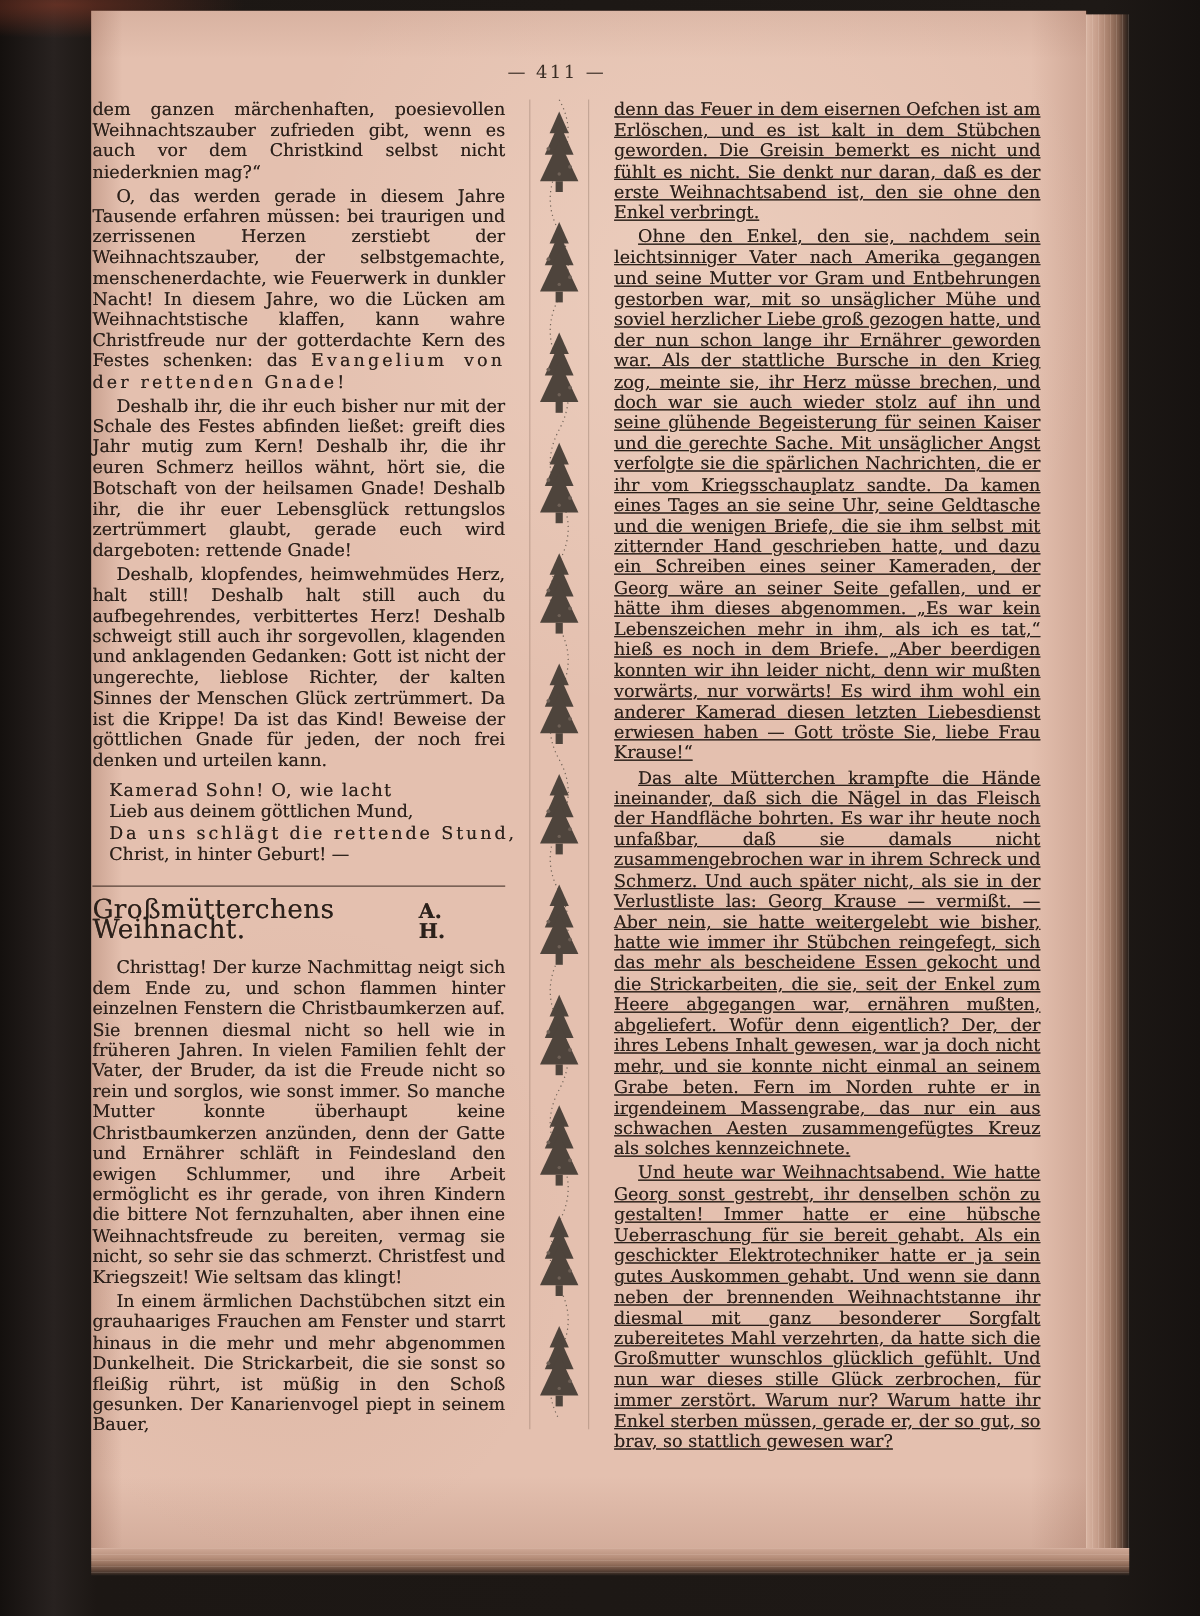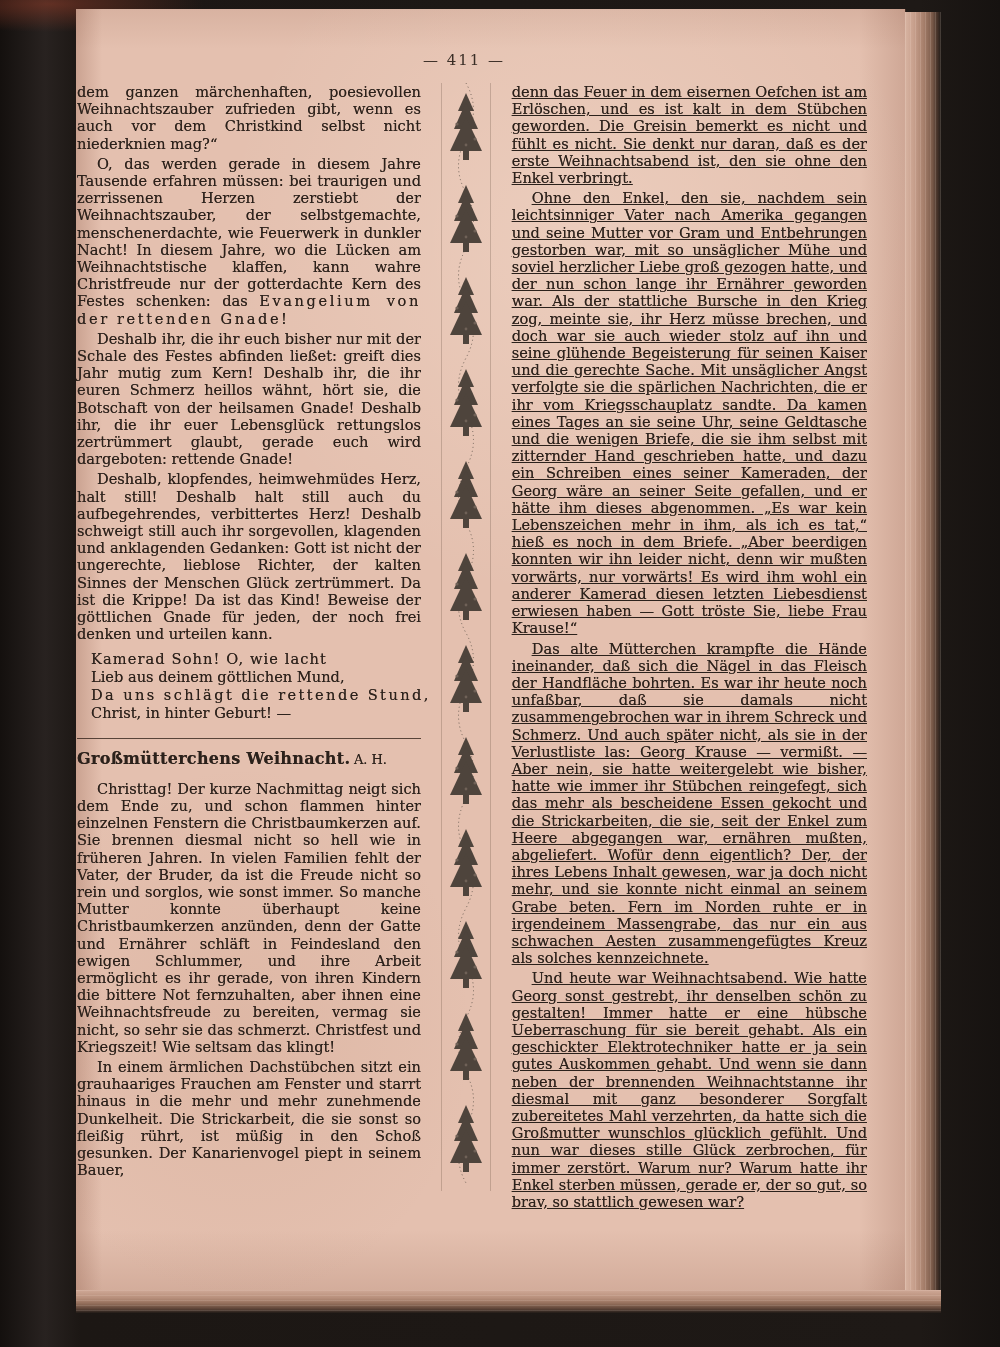--- a/index.html
+++ b/index.html
@@ -57,22 +57,22 @@
   .sperr{letter-spacing:2.6px;}
 
   .poem{margin:7px 0 16px 14px;line-height:18px;text-align:left;}
   .poem-line{white-space:nowrap;}
   .poem-line.sp1{letter-spacing:1.1px;}
   .poem-line.sp2{letter-spacing:2.4px;}
 
   hr.rule{border:none;border-top:1px solid rgba(52,36,28,0.8);margin:12px 0 11px;}
 
   .story-head{display:flex;align-items:baseline;margin:0 0 12px;}
-  .story-title{font-size:16px;font-weight:bold;letter-spacing:0.3px;}
-  .story-author{margin-left:auto;margin-right:34px;font-size:13px;font-weight:normal;}
+  .story-title{font-size:22px;font-weight:normal;letter-spacing:0.3px;}
+  .story-author{margin-left:auto;margin-right:34px;font-size:17px;font-weight:bold;}
 
   .strip{width:68px;display:flex;justify-content:center;}
   .strip-inner{
     width:48px;display:flex;justify-content:center;
     border-left:1px solid rgba(70,48,36,0.22);
     border-right:1px solid rgba(70,48,36,0.22);
   }
 </style>
 </head>
 <body>
@@ -98,21 +98,21 @@
         </div>
 
         <hr class="rule">
 
         <div class="story-head">
           <span class="story-title">Großmütterchens Weihnacht.</span>
           <span class="story-author">A. H.</span>
         </div>
 
         <p class="ind">Christtag! Der kurze Nachmittag neigt sich dem Ende zu, und schon flammen hinter einzelnen Fenstern die Christbaumkerzen auf. Sie brennen diesmal nicht so hell wie in früheren Jahren. In vielen Familien fehlt der Vater, der Bruder, da ist die Freude nicht so rein und sorglos, wie sonst immer. So manche Mutter konnte überhaupt keine Christbaumkerzen anzünden, denn der Gatte und Ernährer schläft in Feindesland den ewigen Schlummer, und ihre Arbeit ermöglicht es ihr gerade, von ihren Kindern die bittere Not fernzuhalten, aber ihnen eine Weihnachtsfreude zu bereiten, vermag sie nicht, so sehr sie das schmerzt. Christfest und Kriegszeit! Wie seltsam das klingt!</p>
-        <p class="ind">In einem ärmlichen Dachstübchen sitzt ein grauhaariges Frauchen am Fenster und starrt hinaus in die mehr und mehr zunehmende Dunkelheit. Die Strickarbeit, die sie sonst so fleißig rührt, ist müßig in den Schoß gesunken. Der Kanarienvogel piept in seinem Bauer,</p>
+        <p class="ind">In einem ärmlichen Dachstübchen sitzt ein grauhaariges Frauchen am Fenster und starrt hinaus in die mehr und mehr abgenommen Dunkelheit. Die Strickarbeit, die sie sonst so fleißig rührt, ist müßig in den Schoß gesunken. Der Kanarienvogel piept in seinem Bauer,</p>
       </div>
 
       <div class="strip">
         <div class="strip-inner">
           <svg width="44" height="1108" viewBox="0 0 44 1108" xmlns="http://www.w3.org/2000/svg">
             <defs>
               <g id="fir" fill="#4e443c">
                 <polygon points="20,2 28,20 12,20"></polygon>
                 <polygon points="20,11 32,38 8,38"></polygon>
                 <polygon points="20,26 36,60 4,60"></polygon>

